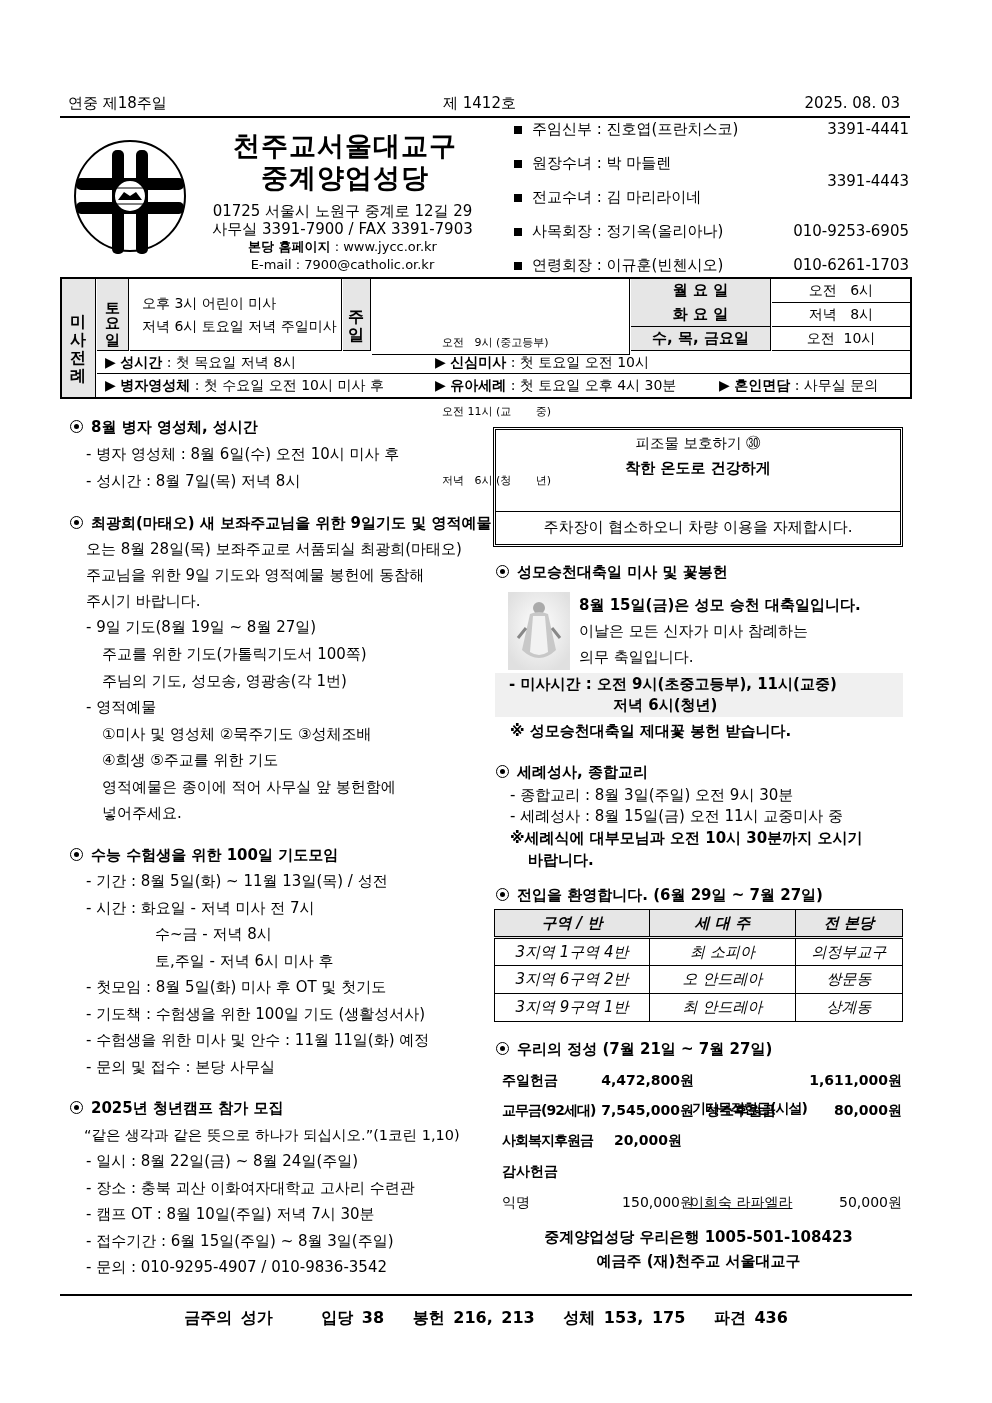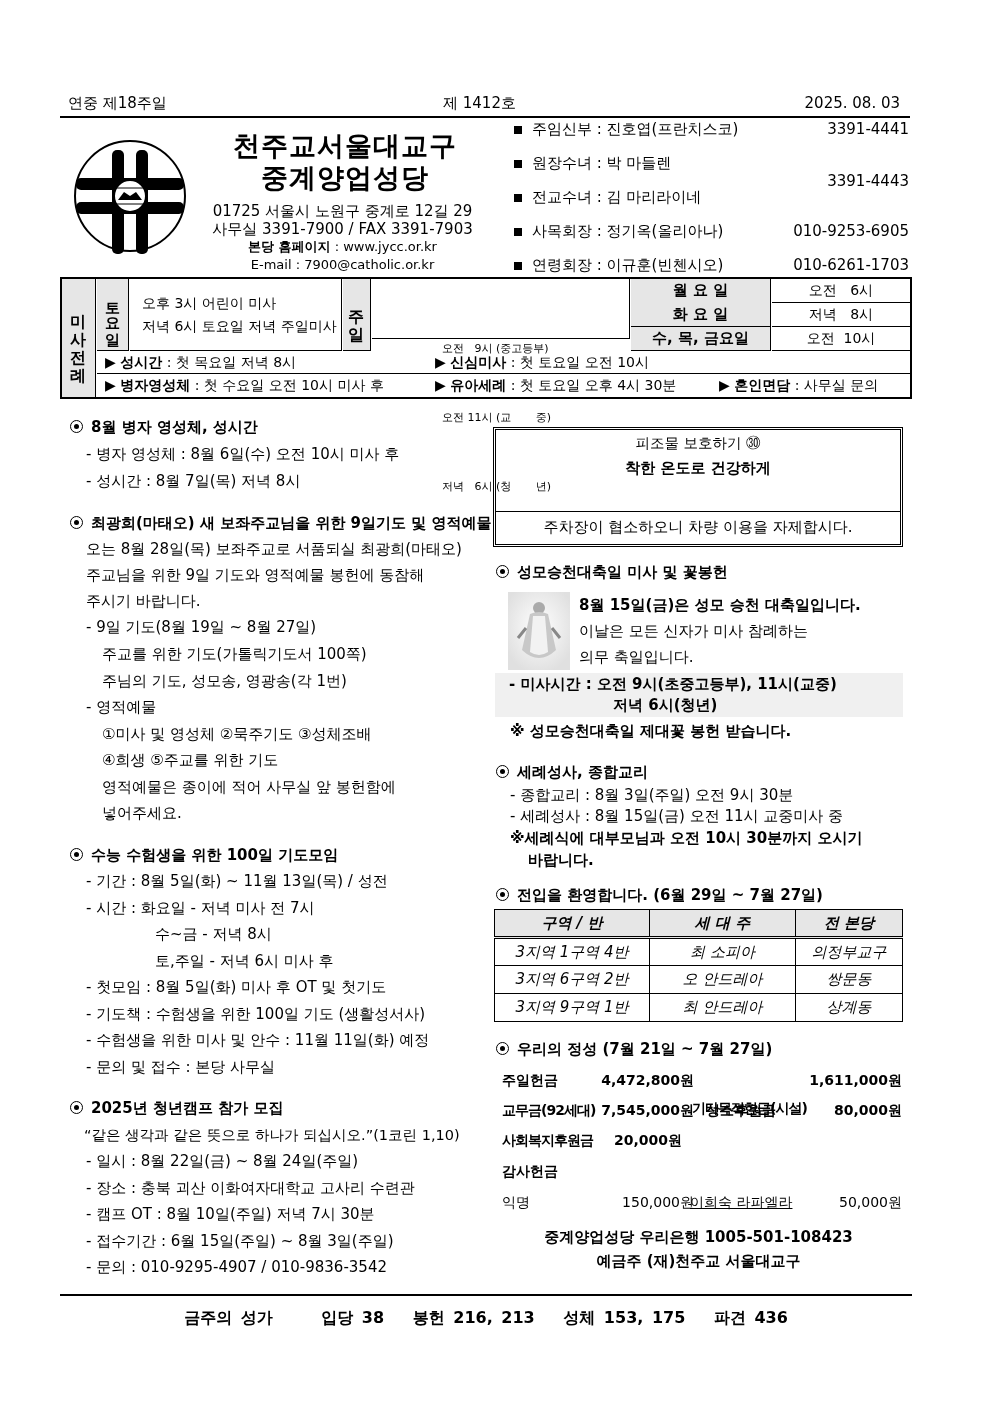--- a/index.html
+++ b/index.html
@@ -123,21 +123,21 @@
     <span style="writing-mode:vertical-rl;text-orientation:upright;font-size:15px;line-height:18px;">토요일</span>
   </div>
   <div class="cell" style="left:68px;top:0;width:212px;height:72px;border-right-width:1px;border-bottom-width:1px;font-size:14px;padding:13px 0 0 12px;line-height:23px;">
     <div>오후 3시 어린이 미사</div>
     <div>저녁 6시 토요일 저녁 주일미사</div>
   </div>
 
   <div class="cell grey vtext" style="left:281px;top:0;width:28px;height:72px;border-right-width:1px;border-bottom-width:1px;">
     <span style="writing-mode:vertical-rl;text-orientation:upright;">주일</span>
   </div>
-  <div class="cell" style="left:310px;top:0;width:258px;height:60px;border-right-width:1px;border-bottom-width:1px;font-size:11px;padding:12px 0 0 70px;line-height:23px;white-space:pre;">
+  <div class="cell" style="left:310px;top:0;width:258px;height:76px;border-right-width:1px;border-bottom-width:1px;font-size:11px;padding:6px 0 0 70px;line-height:23px;white-space:pre;">
     <div>오전   9시 (중고등부)</div>
     <div>오전 11시 (교       중)</div>
     <div>저녁   6시 (청       년)</div>
   </div>
 
   <div class="cell grey center" style="left:569px;top:0;width:140px;height:32px;border-right-width:1px;border-bottom-width:1px;font-weight:bold;font-size:15px;line-height:23px;">월 요 일</div>
   <div class="cell center" style="left:710px;top:0;width:138px;height:24px;border-bottom-width:1px;line-height:23px;white-space:pre;">오전   6시</div>
   <div class="cell grey center" style="left:569px;top:24px;width:140px;height:24px;border-right-width:1px;border-bottom-width:1px;font-weight:bold;font-size:15px;line-height:23px;">화 요 일</div>
   <div class="cell center" style="left:710px;top:24px;width:138px;height:24px;border-bottom-width:1px;line-height:23px;white-space:pre;">저녁   8시</div>
   <div class="cell grey center" style="left:569px;top:48px;width:140px;height:24px;border-right-width:1px;border-bottom-width:1px;font-weight:bold;font-size:15px;line-height:23px;">수, 목, 금요일</div>

